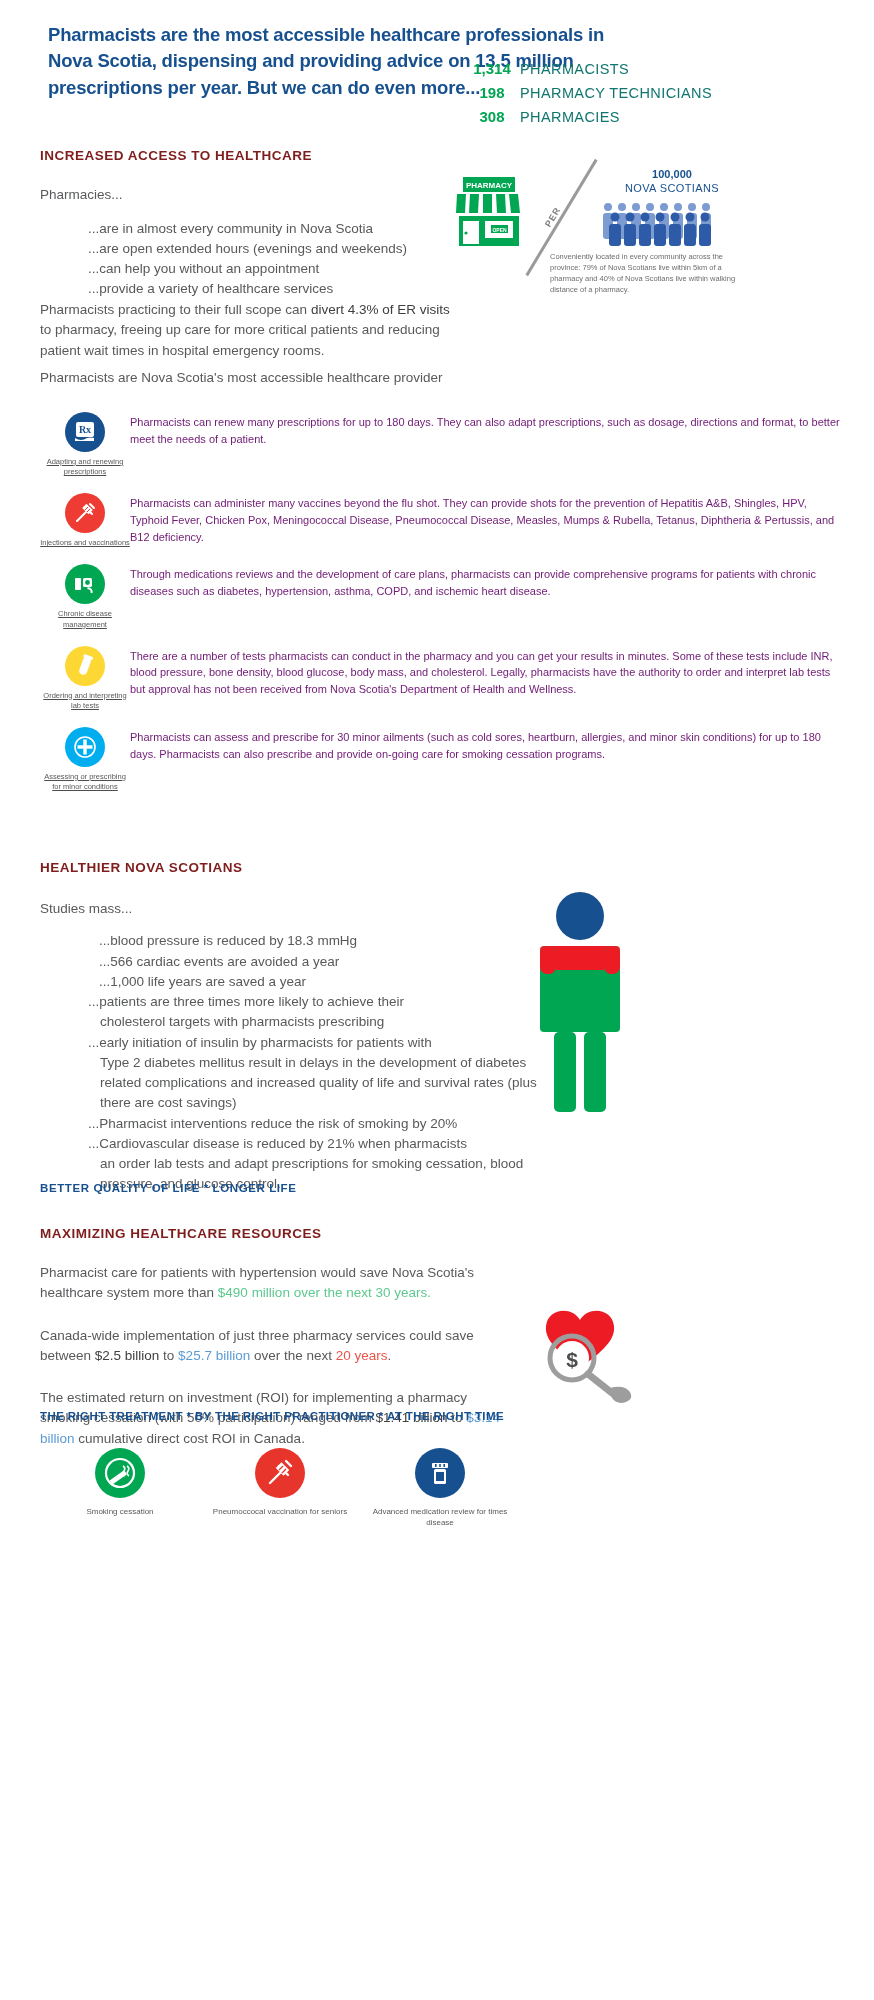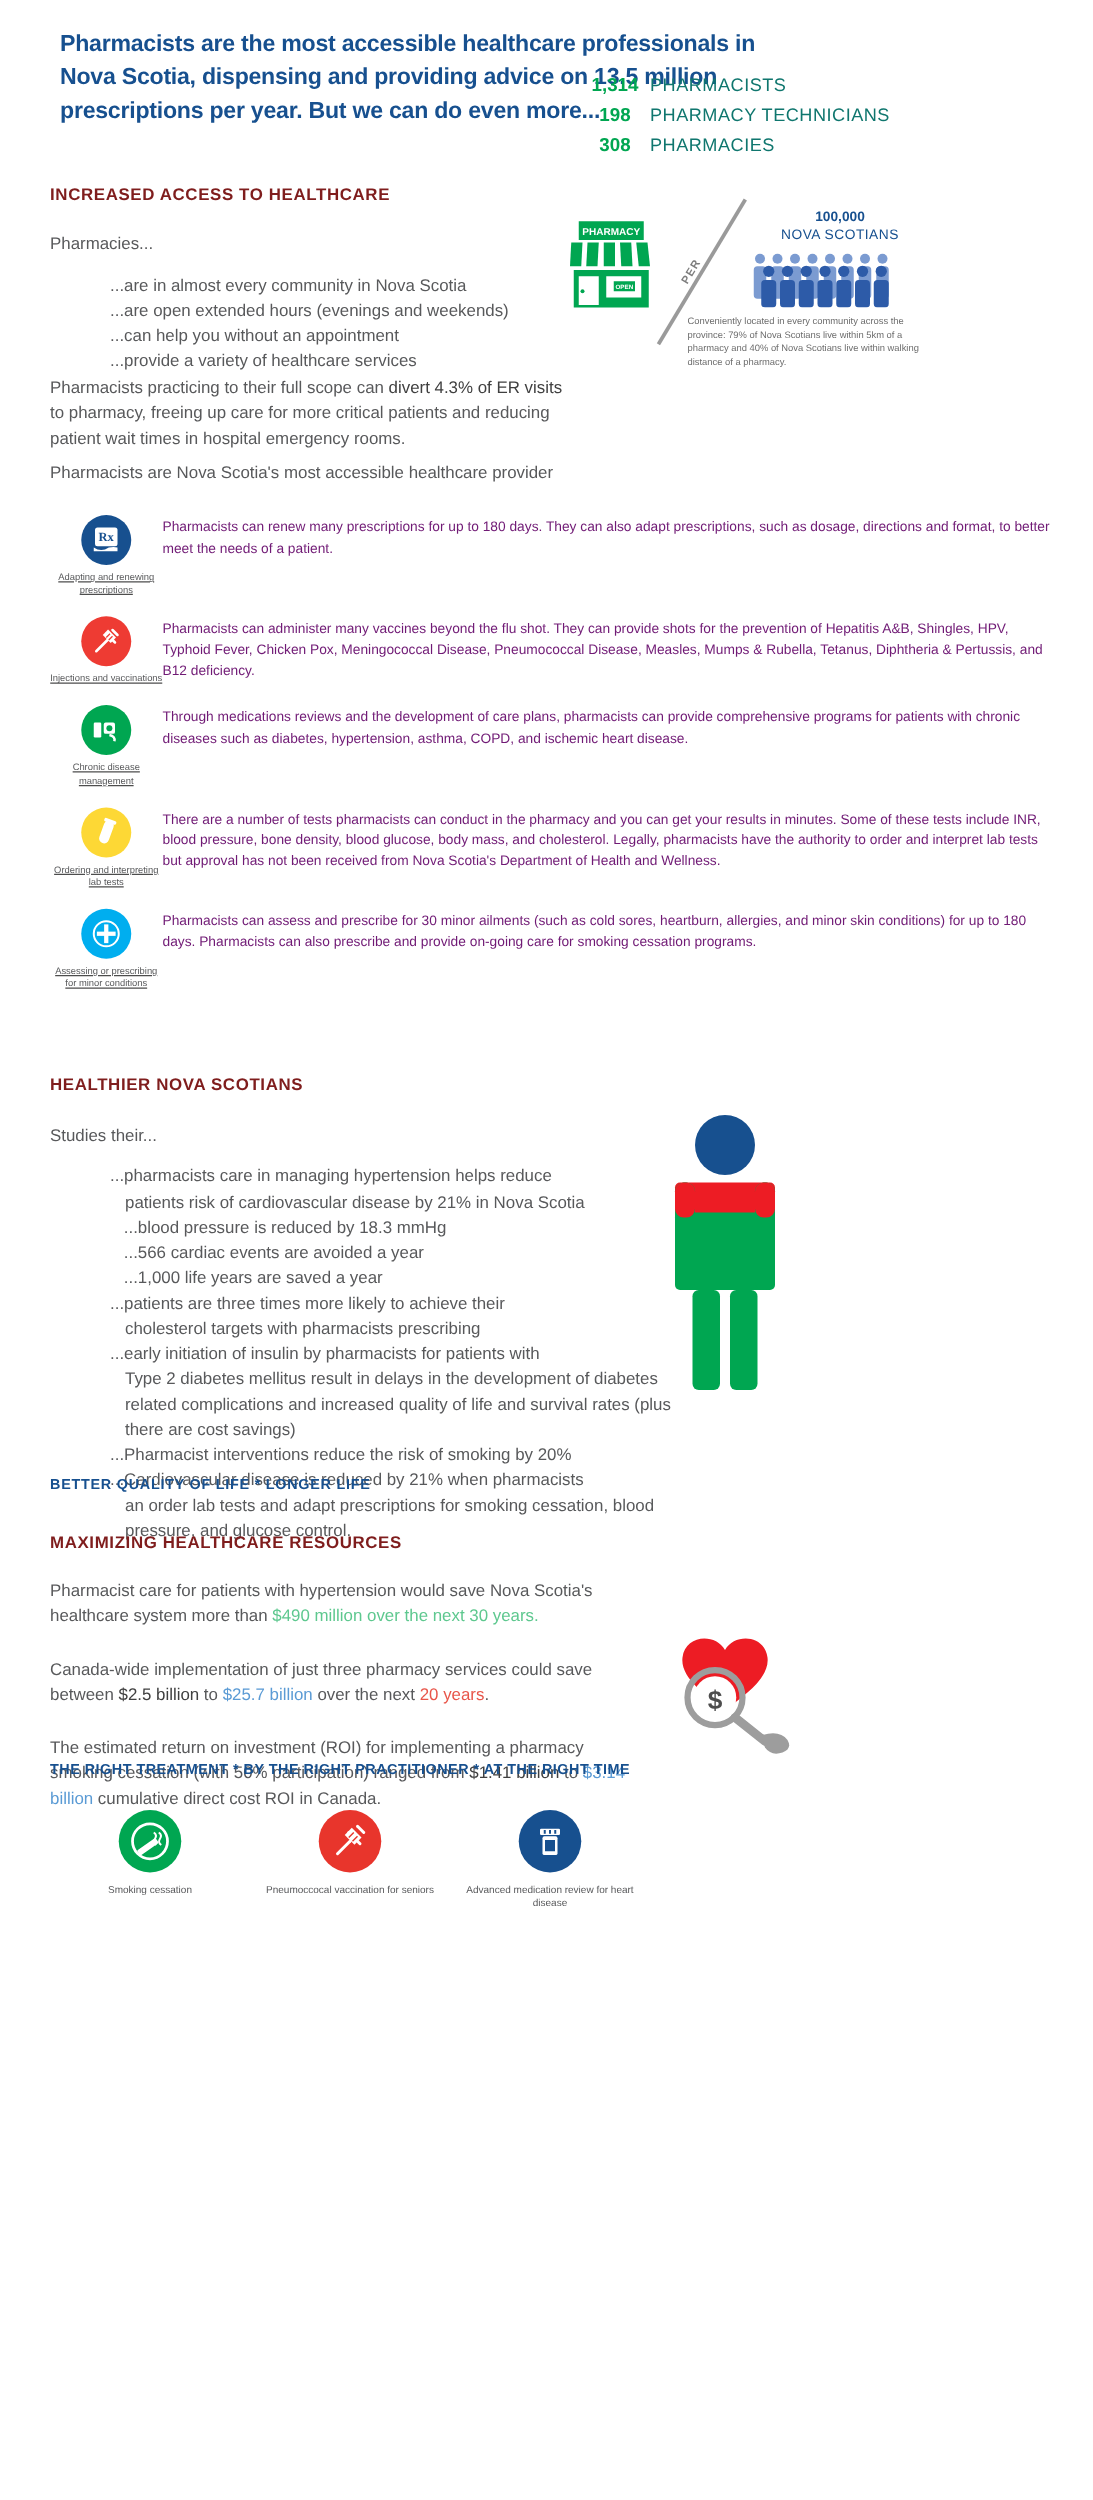--- a/index.html
+++ b/index.html
@@ -331,26 +331,22 @@
       </div>
       <div class="svc-cap">Assessing or prescribing for minor conditions</div>
     </div>
     <div class="svc-text">Pharmacists can assess and prescribe for 30 minor ailments (such as cold sores, heartburn, allergies, and minor skin conditions) for up to 180 days. Pharmacists can also prescribe and provide on-going care for smoking cessation programs.</div>
   </div>
 
 </div>
 
 <div class="healthier">
   <div class="sec-head">HEALTHIER NOVA SCOTIANS</div>
-  <div class="body-text h-intro">Studies their...</div>
+  <div class="body-text h-intro">Studies mass...</div>
   <div class="body-text h-list">
-    <div class="l1">
-      <span>...pharmacists care in managing hypertension helps reduce</span>
-      <span class="cont">patients risk of cardiovascular disease by 21% in Nova Scotia</span>
-    </div>
     <div class="l2">...blood pressure is reduced by 18.3 mmHg</div>
     <div class="l2">...566 cardiac events are avoided a year</div>
     <div class="l2">...1,000 life years are saved a year</div>
     <div class="l1">
       <span>...patients are three times more likely to achieve their</span>
       <span class="cont">cholesterol targets with pharmacists prescribing</span>
     </div>
     <div class="l1">
       <span>...early initiation of insulin by pharmacists for patients with</span>
       <span class="cont">Type  2 diabetes mellitus result in delays in the development of diabetes related complications and increased quality of life and survival rates (plus there are cost savings)</span>
@@ -446,16 +442,16 @@
         <rect x="9" y="7" width="16" height="5" rx="1" fill="#ffffff"></rect>
         <rect x="11" y="13" width="12" height="15" rx="1.5" fill="#ffffff"></rect>
         <rect x="13" y="16" width="8" height="9" fill="#17508f"></rect>
         <g fill="#17508f">
           <rect x="12" y="8" width="1.6" height="3"></rect>
           <rect x="16.2" y="8" width="1.6" height="3"></rect>
           <rect x="20.4" y="8" width="1.6" height="3"></rect>
         </g>
       </svg>
     </div>
-    <div class="bi-cap">Advanced medication review for heart disease</div>
+    <div class="bi-cap">Advanced medication review for times disease</div>
   </div>
 
 </div>
 
 </body></html>

